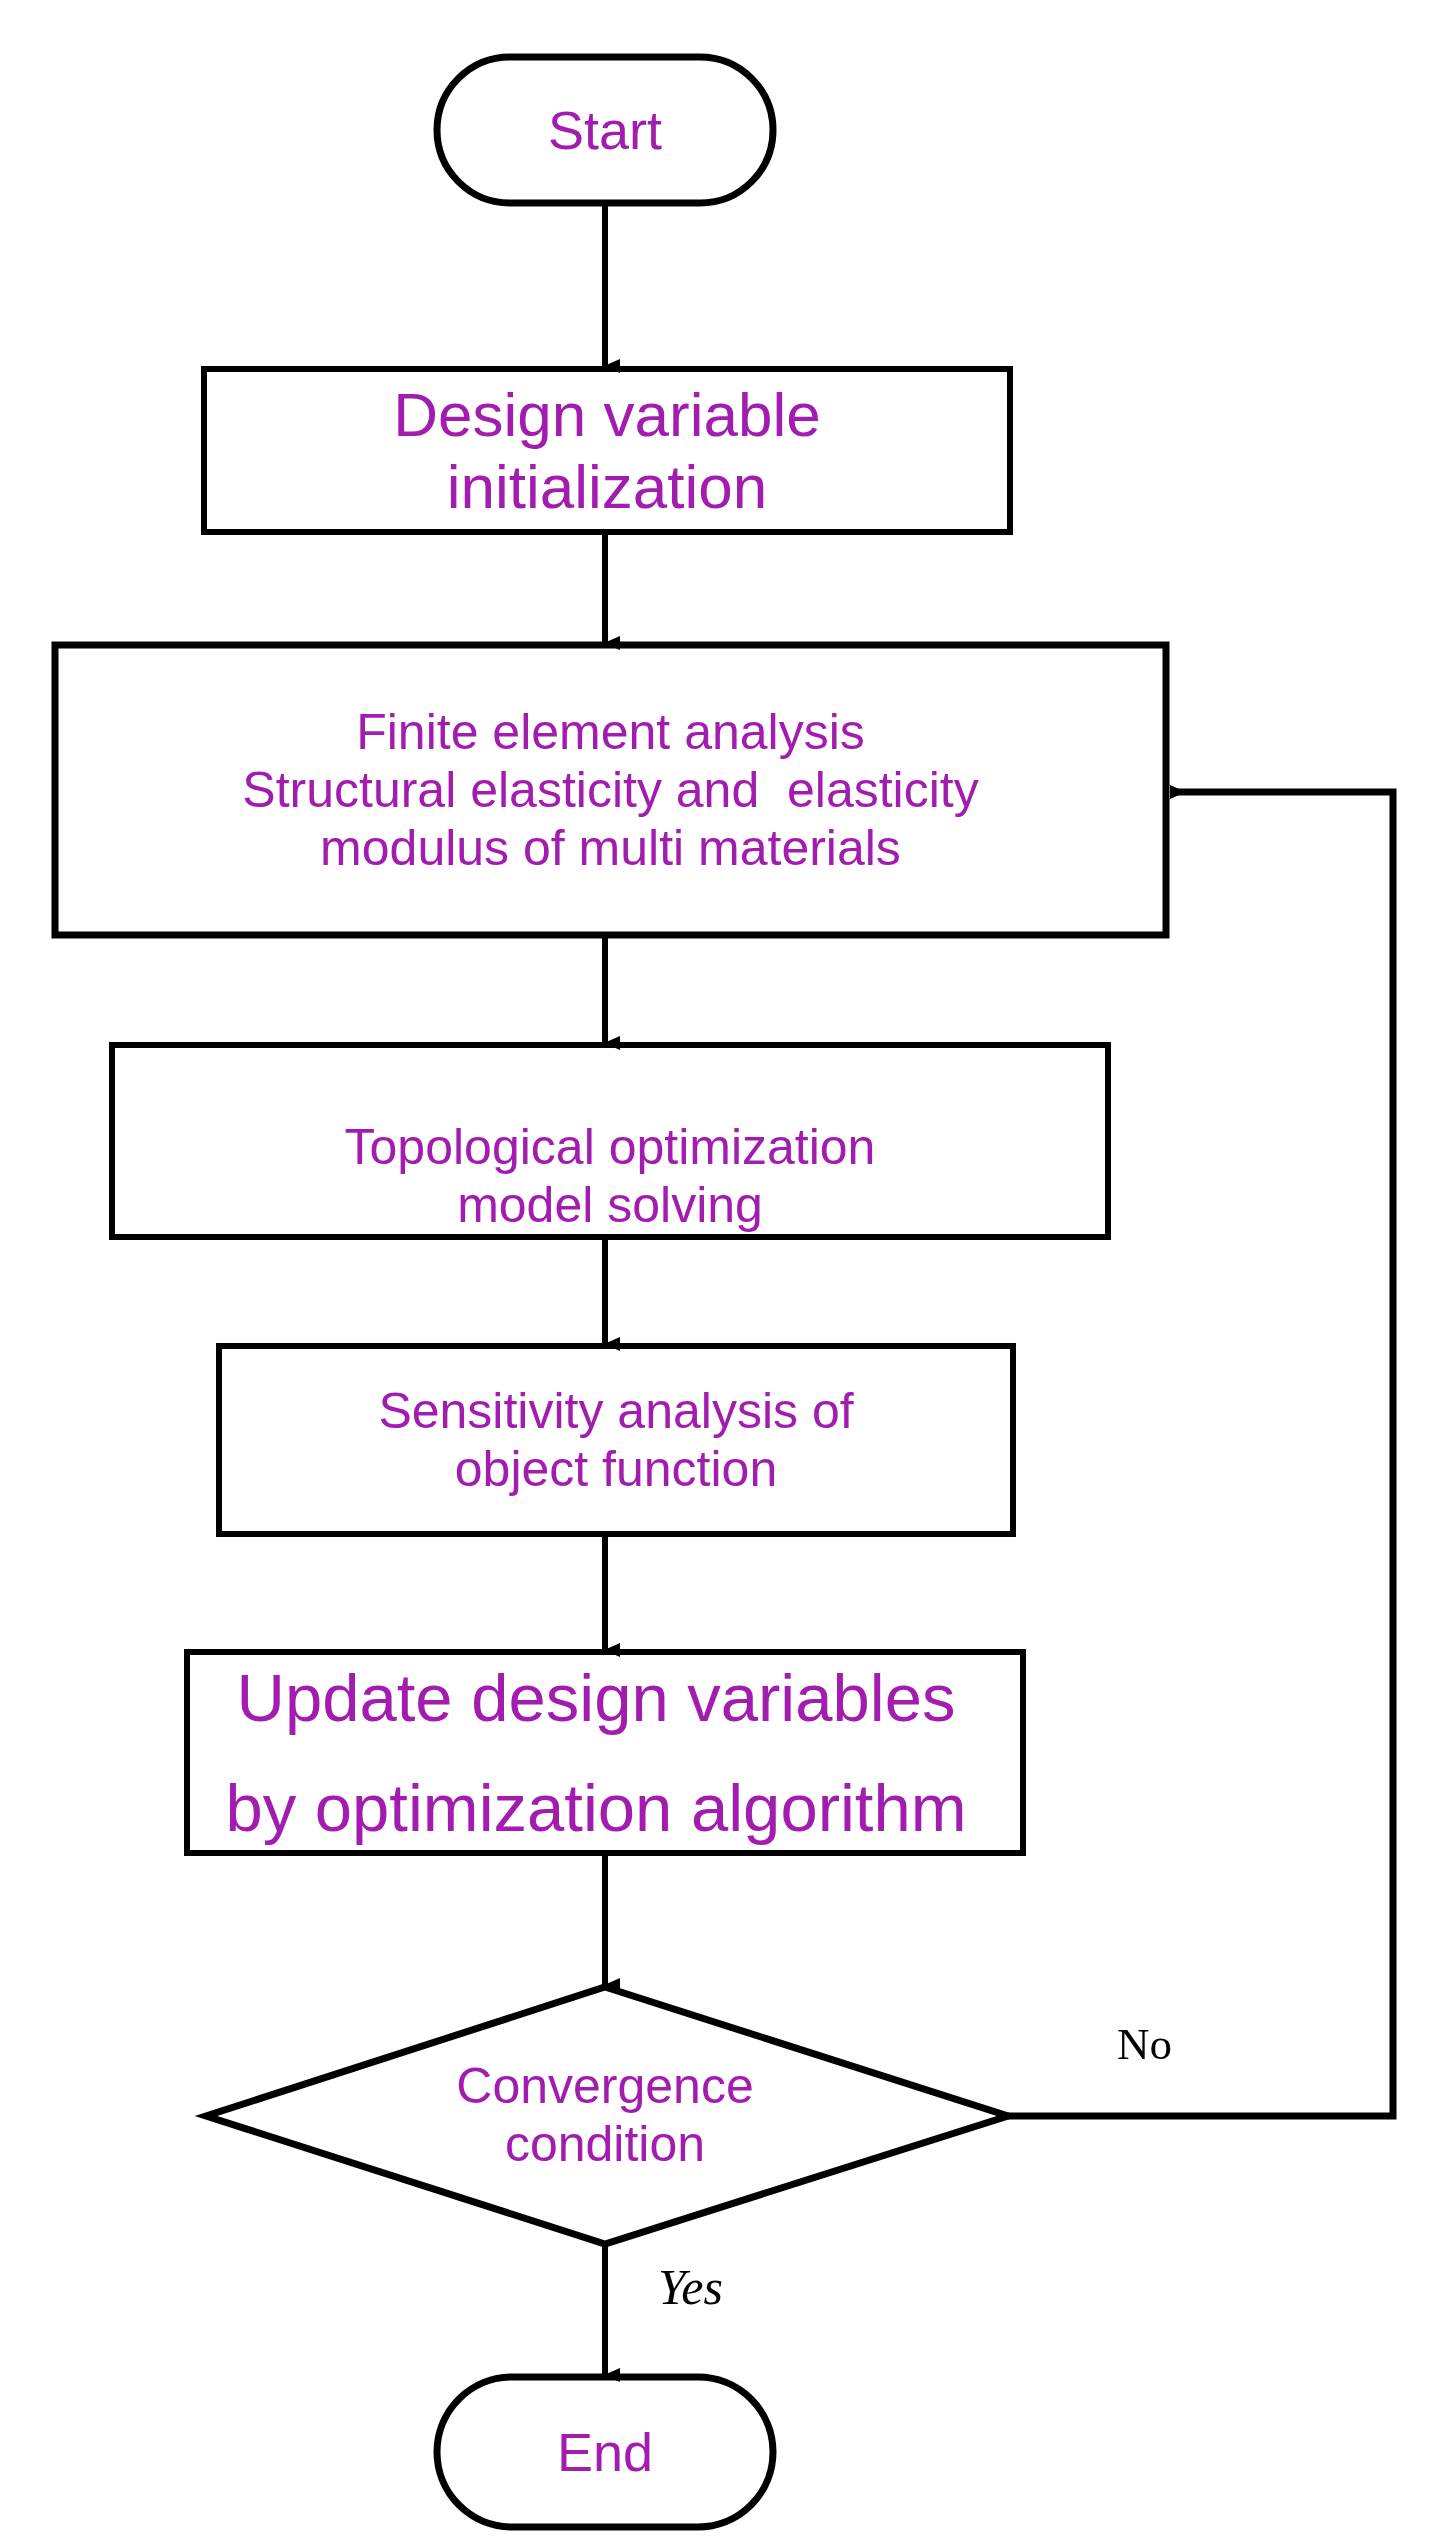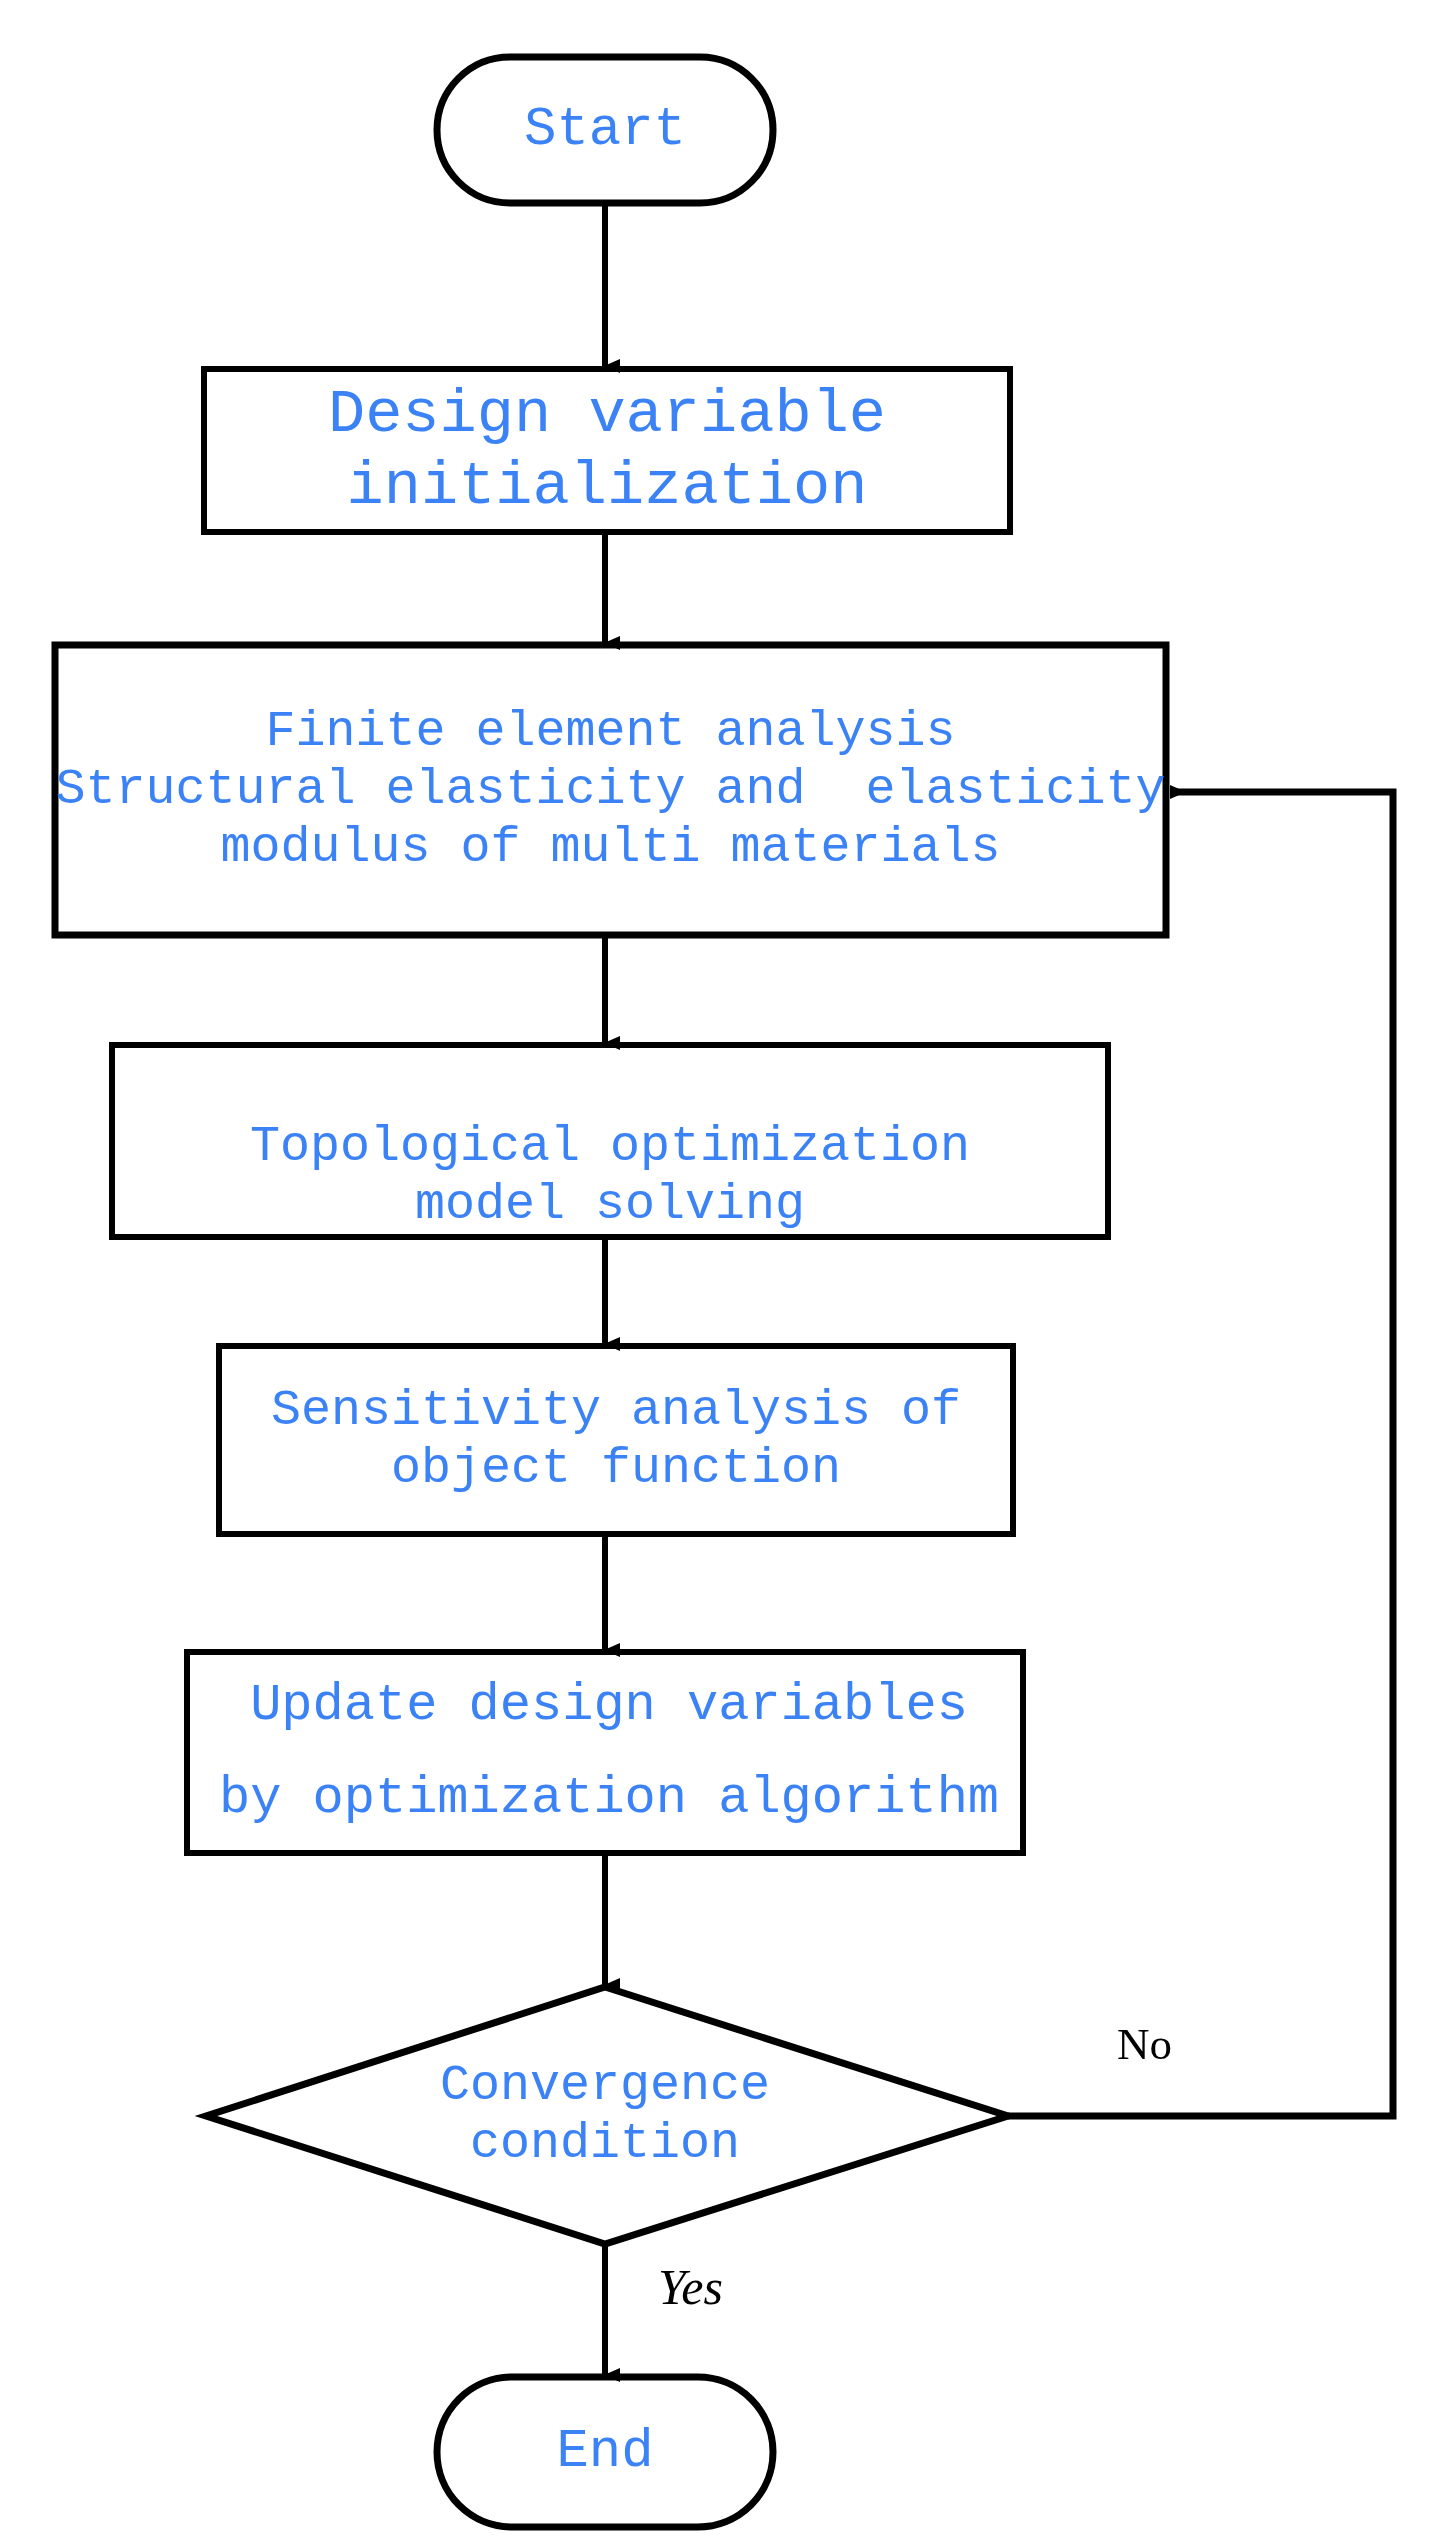--- a/index.html
+++ b/index.html
@@ -22,22 +22,22 @@
     width: 1446px;
     height: 2548px;
   }
   .node-text {
     position: absolute;
     display: flex;
     flex-direction: column;
     align-items: center;
     justify-content: center;
     text-align: center;
-    color: #3b82f6;
-    font-family: Liberation Mono, monospace;
+    color: #a21caf;
+    font-family: Liberation Sans, sans-serif;
     line-height: 1.16;
     white-space: pre;
     pointer-events: none;
   }
   .edge-label {
     position: absolute;
     color: #000000;
     font-family: "Liberation Serif", "DejaVu Serif", serif;
     white-space: pre;
   }
@@ -108,21 +108,21 @@
   <div class="node-text" style="left:112px; top:1080px; width:996px; height:192px; font-size:50px;">
     <span>Topological optimization</span>
     <span>model solving</span>
   </div>
 
   <div class="node-text" style="left:219px; top:1346px; width:794px; height:188px; font-size:50px;">
     <span>Sensitivity analysis of</span>
     <span>object function</span>
   </div>
 
-  <div class="node-text" style="left:191px; top:1652px; width:836px; height:201px; font-size:52px;gap:32px;">
+  <div class="node-text" style="left:178px; top:1652px; width:836px; height:201px; font-size:67px;gap:32px;">
     <span>Update design variables</span>
     <span>by optimization algorithm</span>
   </div>
 
   <div class="node-text" style="left:250px; top:1995px; width:710px; height:240px; font-size:50px;">
     <span>Convergence</span>
     <span>condition</span>
   </div>
 
   <div class="node-text" style="left:437px; top:2377px; width:336px; height:150px; font-size:54px;">

